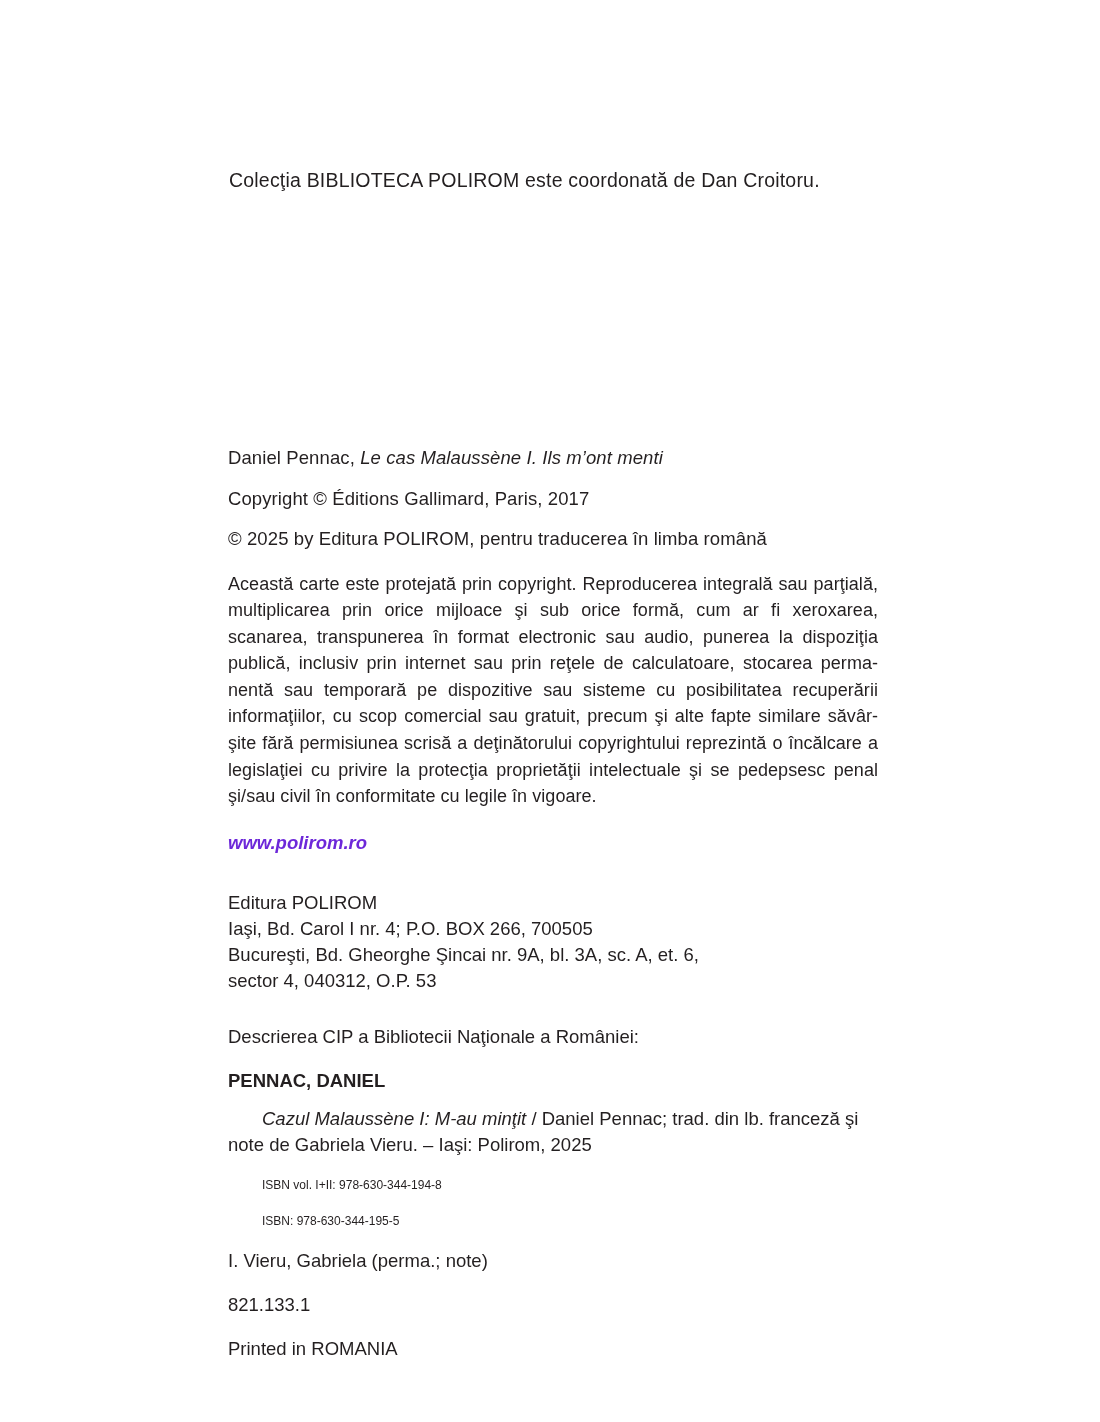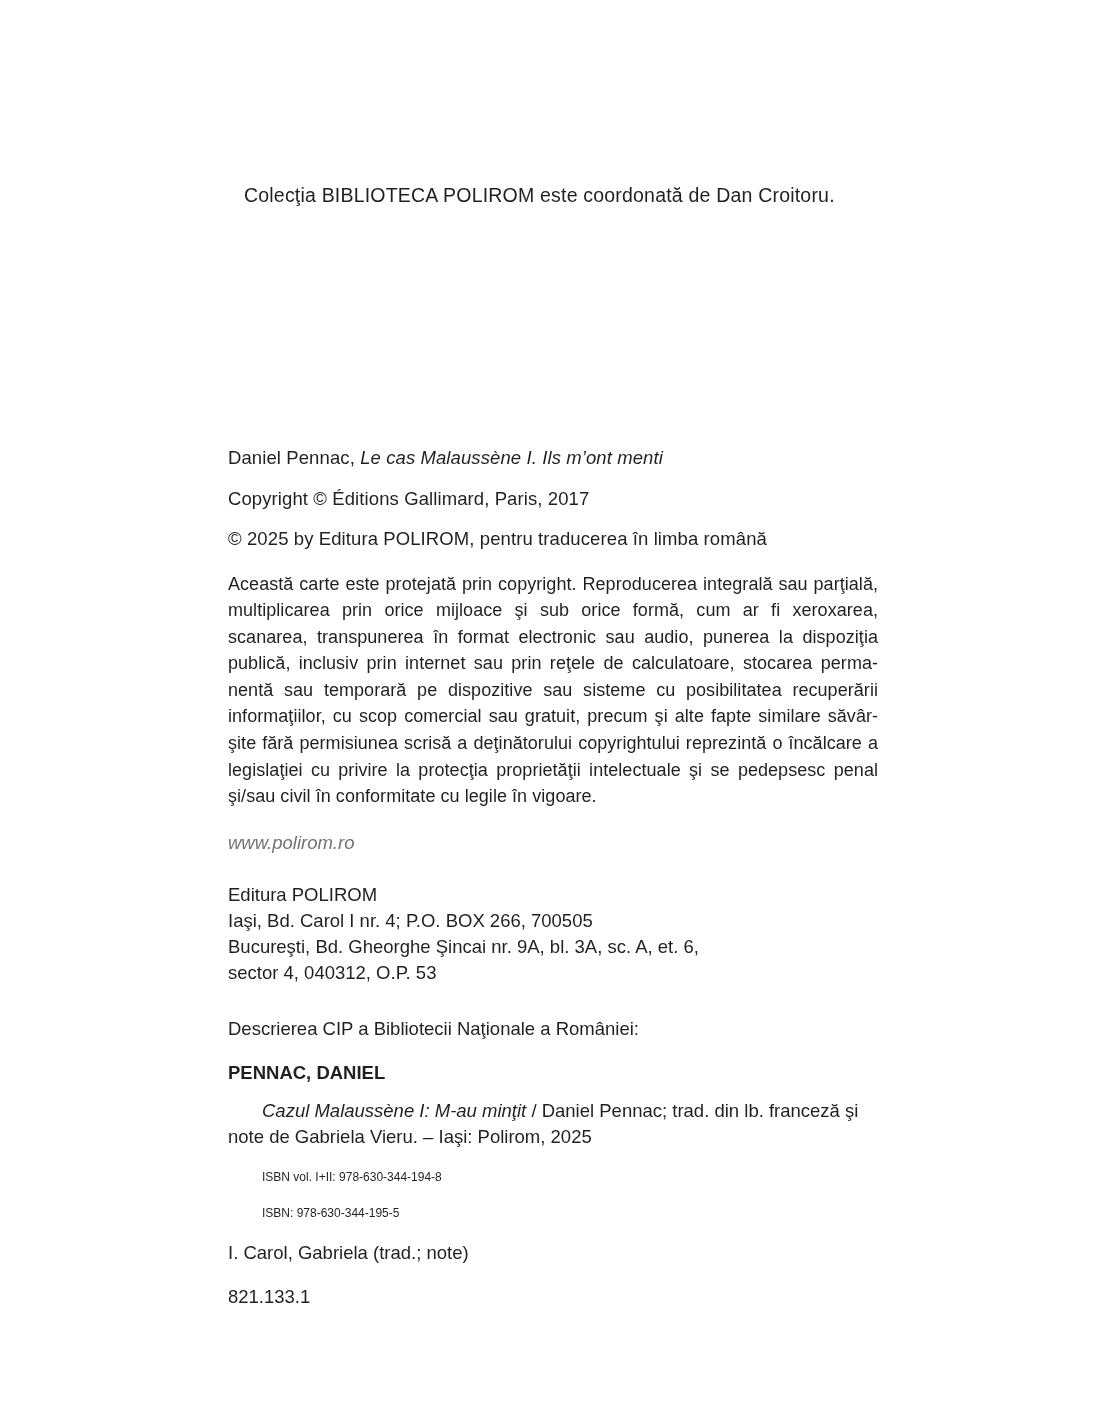--- a/index.html
+++ b/index.html
@@ -23,21 +23,21 @@
   .content {
     position: absolute;
     left: 228px;
     top: 168px;
     width: 650px;
   }
   .collection-line {
     font-size: 19.5px;
     letter-spacing: 0.2px;
     color: #231f20;
-    margin: 16px;
+    margin: 1px;
   }
   .block-copyright {
     position: absolute;
     left: 0;
     top: 281px;
     width: 650px;
   }
   p {
     margin: 0 0 0 0;
   }
@@ -55,22 +55,23 @@
     font-size: 18px;
     line-height: 26.6px;
     text-align: justify;
     color: #231f20;
     margin-bottom: 22px;
     letter-spacing: 0.05px;
   }
   .www {
     font-style: italic;
     font-size: 18.5px;
-    margin-bottom: 28px;
-    color: #737373;
+    margin-bottom: 36px;
+    color: #6d28d9;
+    font-weight: bold;
   }
   .addr {
     font-size: 18.5px;
     line-height: 26px;
     margin-bottom: 32px;
     color: #231f20;
   }
   .cip-title {
     font-size: 18.5px;
     margin-bottom: 22px;
@@ -127,20 +128,21 @@
       <p class="cip-title">Descrierea CIP a Bibliotecii Naţionale a României:</p>
 
       <p class="cip-author">PENNAC, DANIEL</p>
 
       <p class="cip-body"><span class="italic">Cazul Malaussène I: M-au minţit</span><span> / Daniel Pennac; trad. din lb. franceză şi note de Gabriela Vieru. – Iaşi: Polirom, 2025</span></p>
 
       <p class="isbn">ISBN vol. I+II: 978-630-344-194-8</p>
 
       <p class="isbn">ISBN: 978-630-344-195-5</p>
 
-      <p class="entry">I. Carol, Gabriela (trad.; note)</p>
+      <p class="entry">I. Vieru, Gabriela (perma.; note)</p>
 
       <p class="entry">821.133.1</p>
 
+      <p class="entry">Printed in ROMANIA</p>
 
     </div>
   </div>
 </div>
 
 </body></html>

